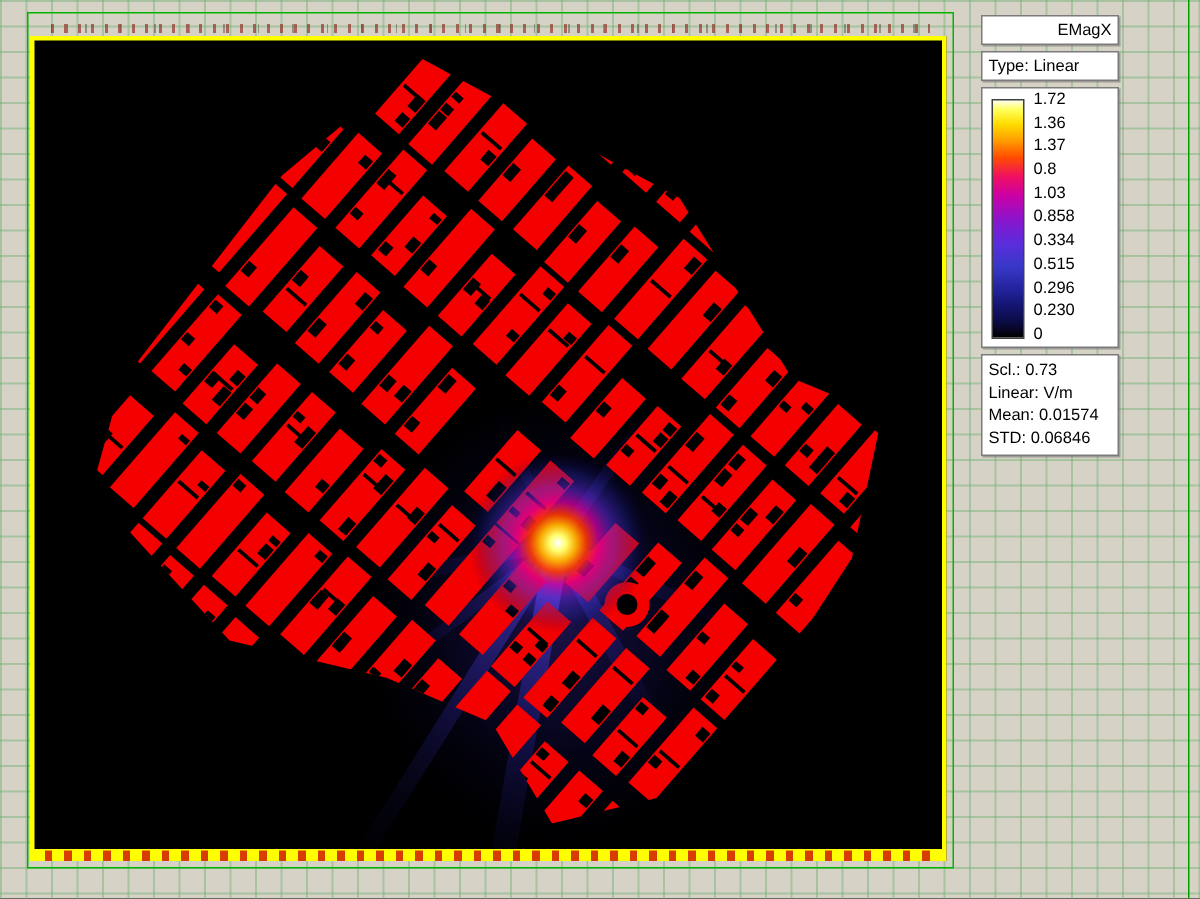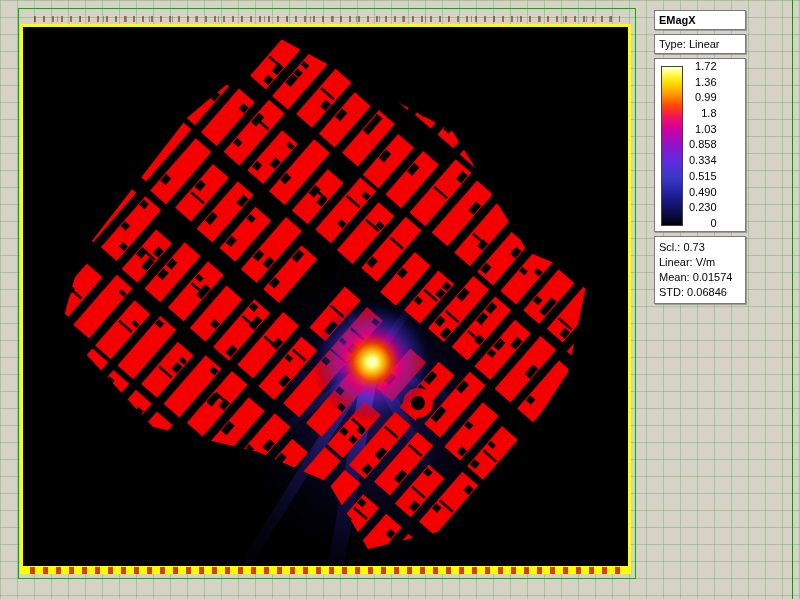--- a/index.html
+++ b/index.html
@@ -39,22 +39,22 @@
     opacity:.9;
   }
   .legend{
     position:absolute;left:654px;top:10px;width:92px;
     font-size:11px;color:#000;
   }
   .lbox{
     background:#ffffff;border:1px solid #7b7b7b;margin-bottom:4px;
     padding:3px 4px;box-shadow:1px 1px 0 rgba(120,120,120,.6);
   }
-  .lbox.title{text-align:left;font-weight:bold;}
-  .lbox.scale{position:relative;height:172px;padding:0;text-align:right;}
+  .lbox.title{text-align:right;font-weight:normal;}
+  .lbox.scale{position:relative;height:172px;padding:0;}
   .bar{
     position:absolute;left:6px;top:7px;width:20px;height:158px;
     border:1px solid #404040;
   }
   .ticks{
     position:absolute;left:34px;top:2px;height:168px;
     display:flex;flex-direction:column;justify-content:space-between;
   }
   .ticks span{display:block;height:11px;line-height:11px;}
   .stats div{line-height:15px;white-space:nowrap;}
@@ -612,27 +612,27 @@
 <div class="right-edge-line"></div>
 
 <div class="legend">
   <div class="lbox title">EMagX</div>
   <div class="lbox">Type: Linear</div>
   <div class="lbox scale">
     <div class="bar" style="background: linear-gradient(rgb(255, 255, 232) 0%, rgb(255, 255, 88) 4%, rgb(255, 220, 0) 10%, rgb(255, 156, 0) 17%, rgb(255, 76, 0) 24%, rgb(240, 16, 96) 32%, rgb(204, 0, 164) 40%, rgb(140, 20, 204) 50%, rgb(92, 44, 220) 60%, rgb(56, 56, 200) 70%, rgb(36, 36, 160) 79%, rgb(20, 20, 112) 87%, rgb(10, 10, 64) 94%, rgb(0, 0, 0) 100%);"></div>
     <div class="ticks">
       <span>1.72</span>
       <span>1.36</span>
-      <span>0.99</span>
-      <span>1.8</span>
+      <span>1.37</span>
+      <span>0.8</span>
       <span>1.03</span>
       <span>0.858</span>
       <span>0.334</span>
       <span>0.515</span>
-      <span>0.490</span>
+      <span>0.296</span>
       <span>0.230</span>
       <span>0</span>
     </div>
   </div>
   <div class="lbox stats">
     <div>Scl.: 0.73</div>
     <div>Linear: V/m</div>
     <div>Mean: 0.01574</div>
     <div>STD: 0.06846</div>
   </div>

